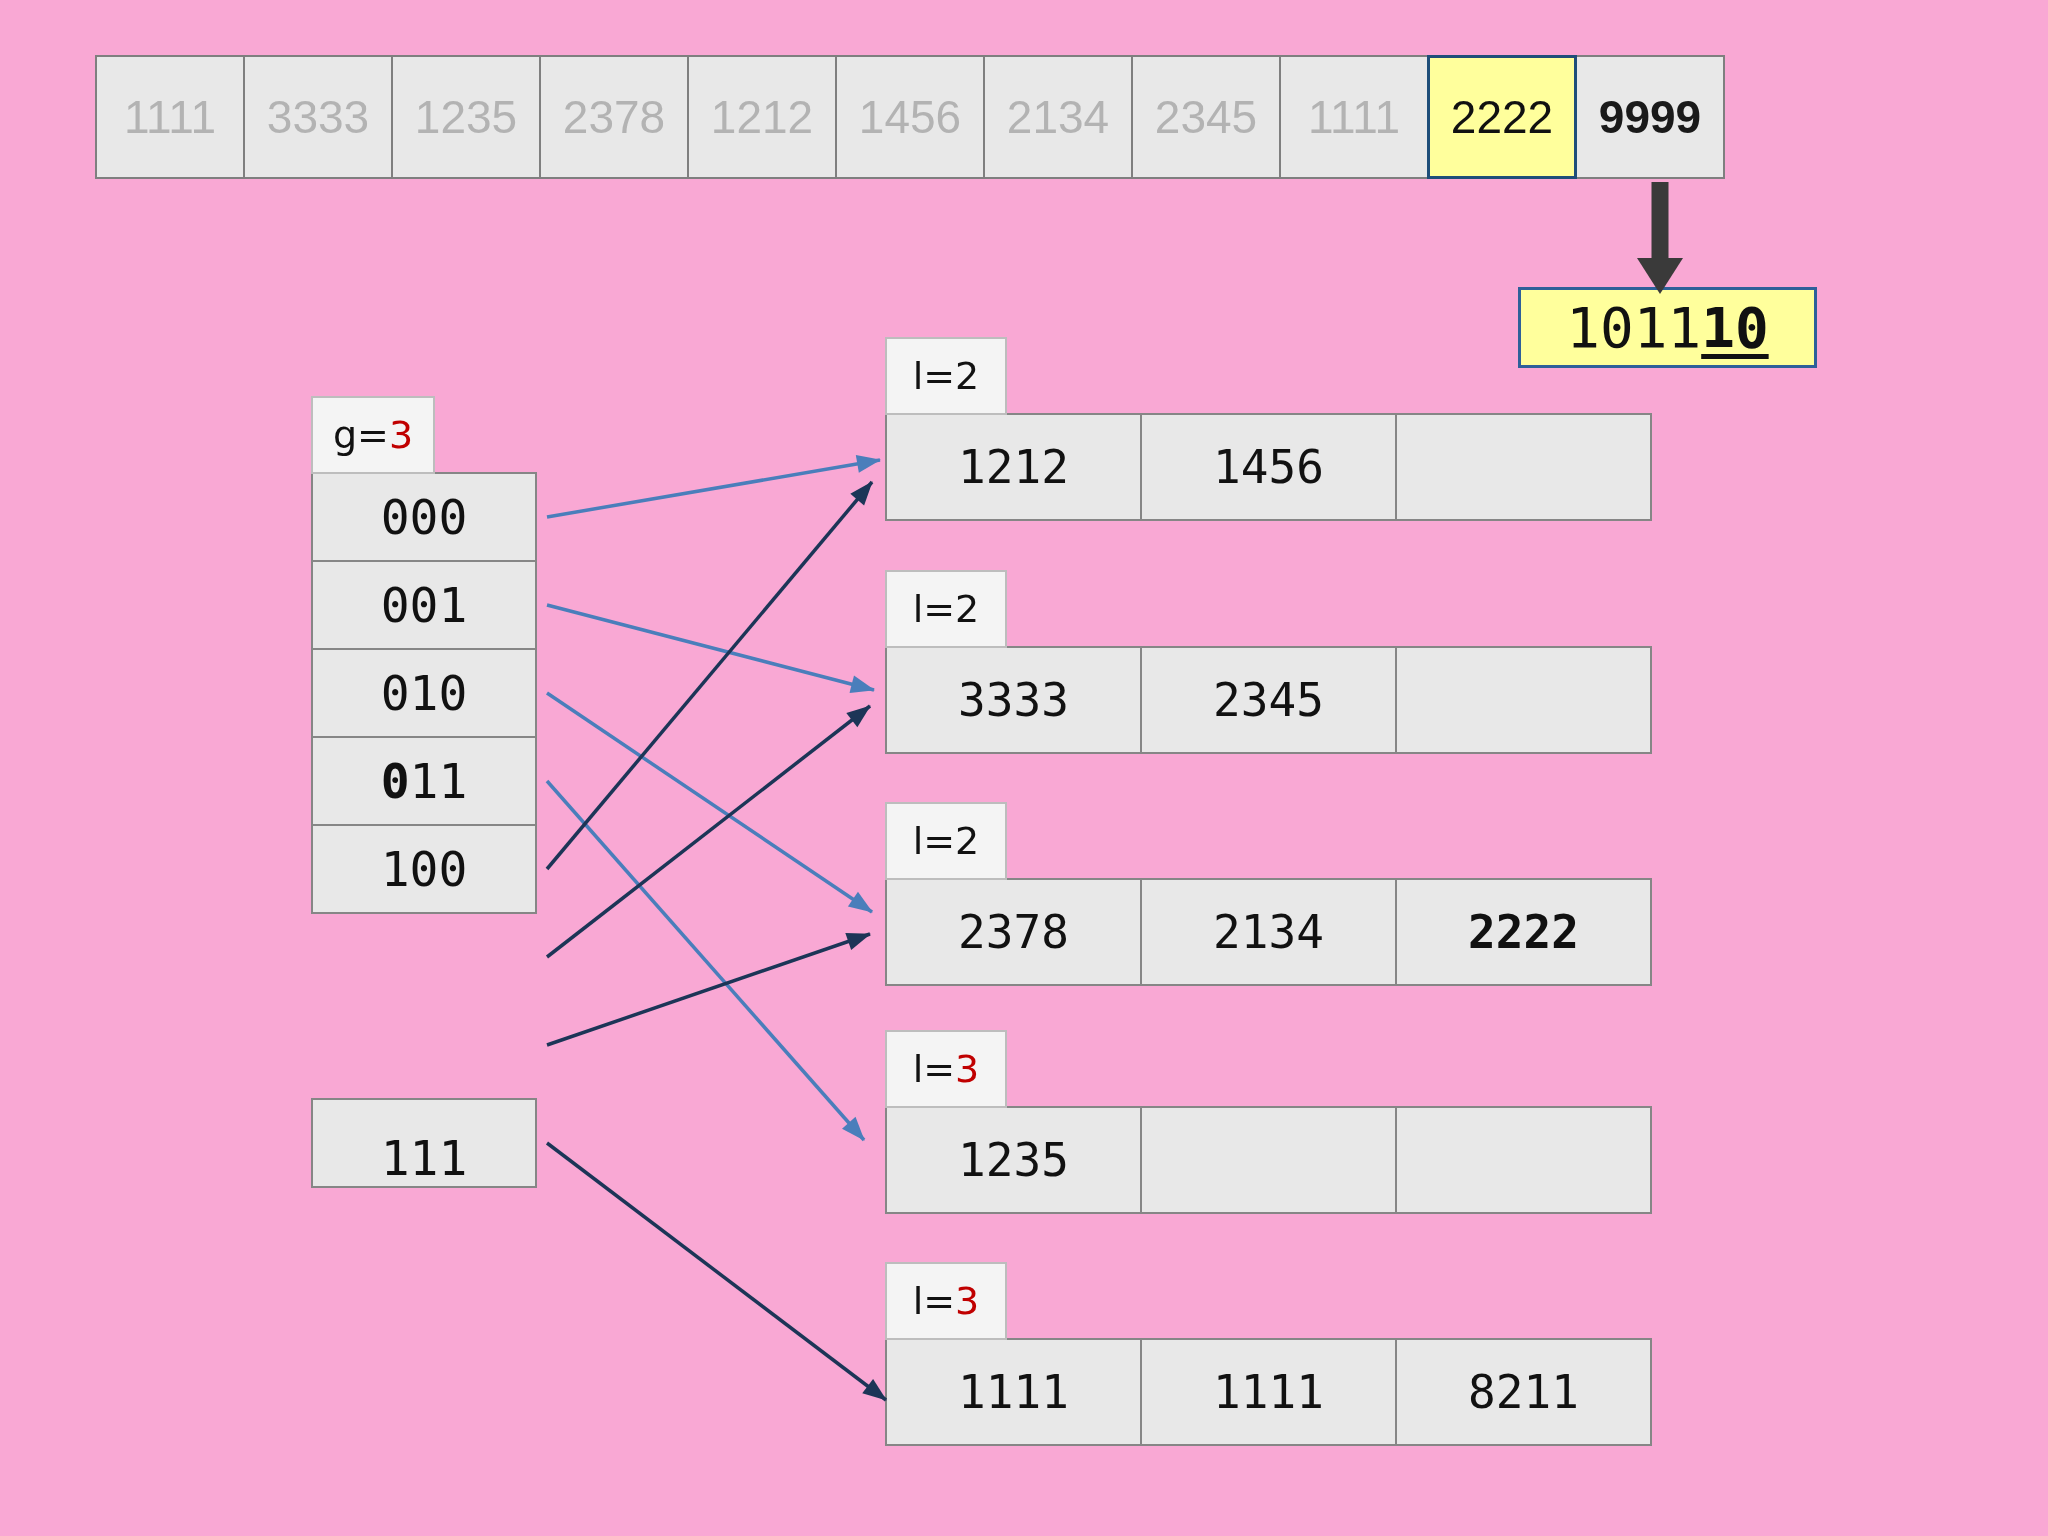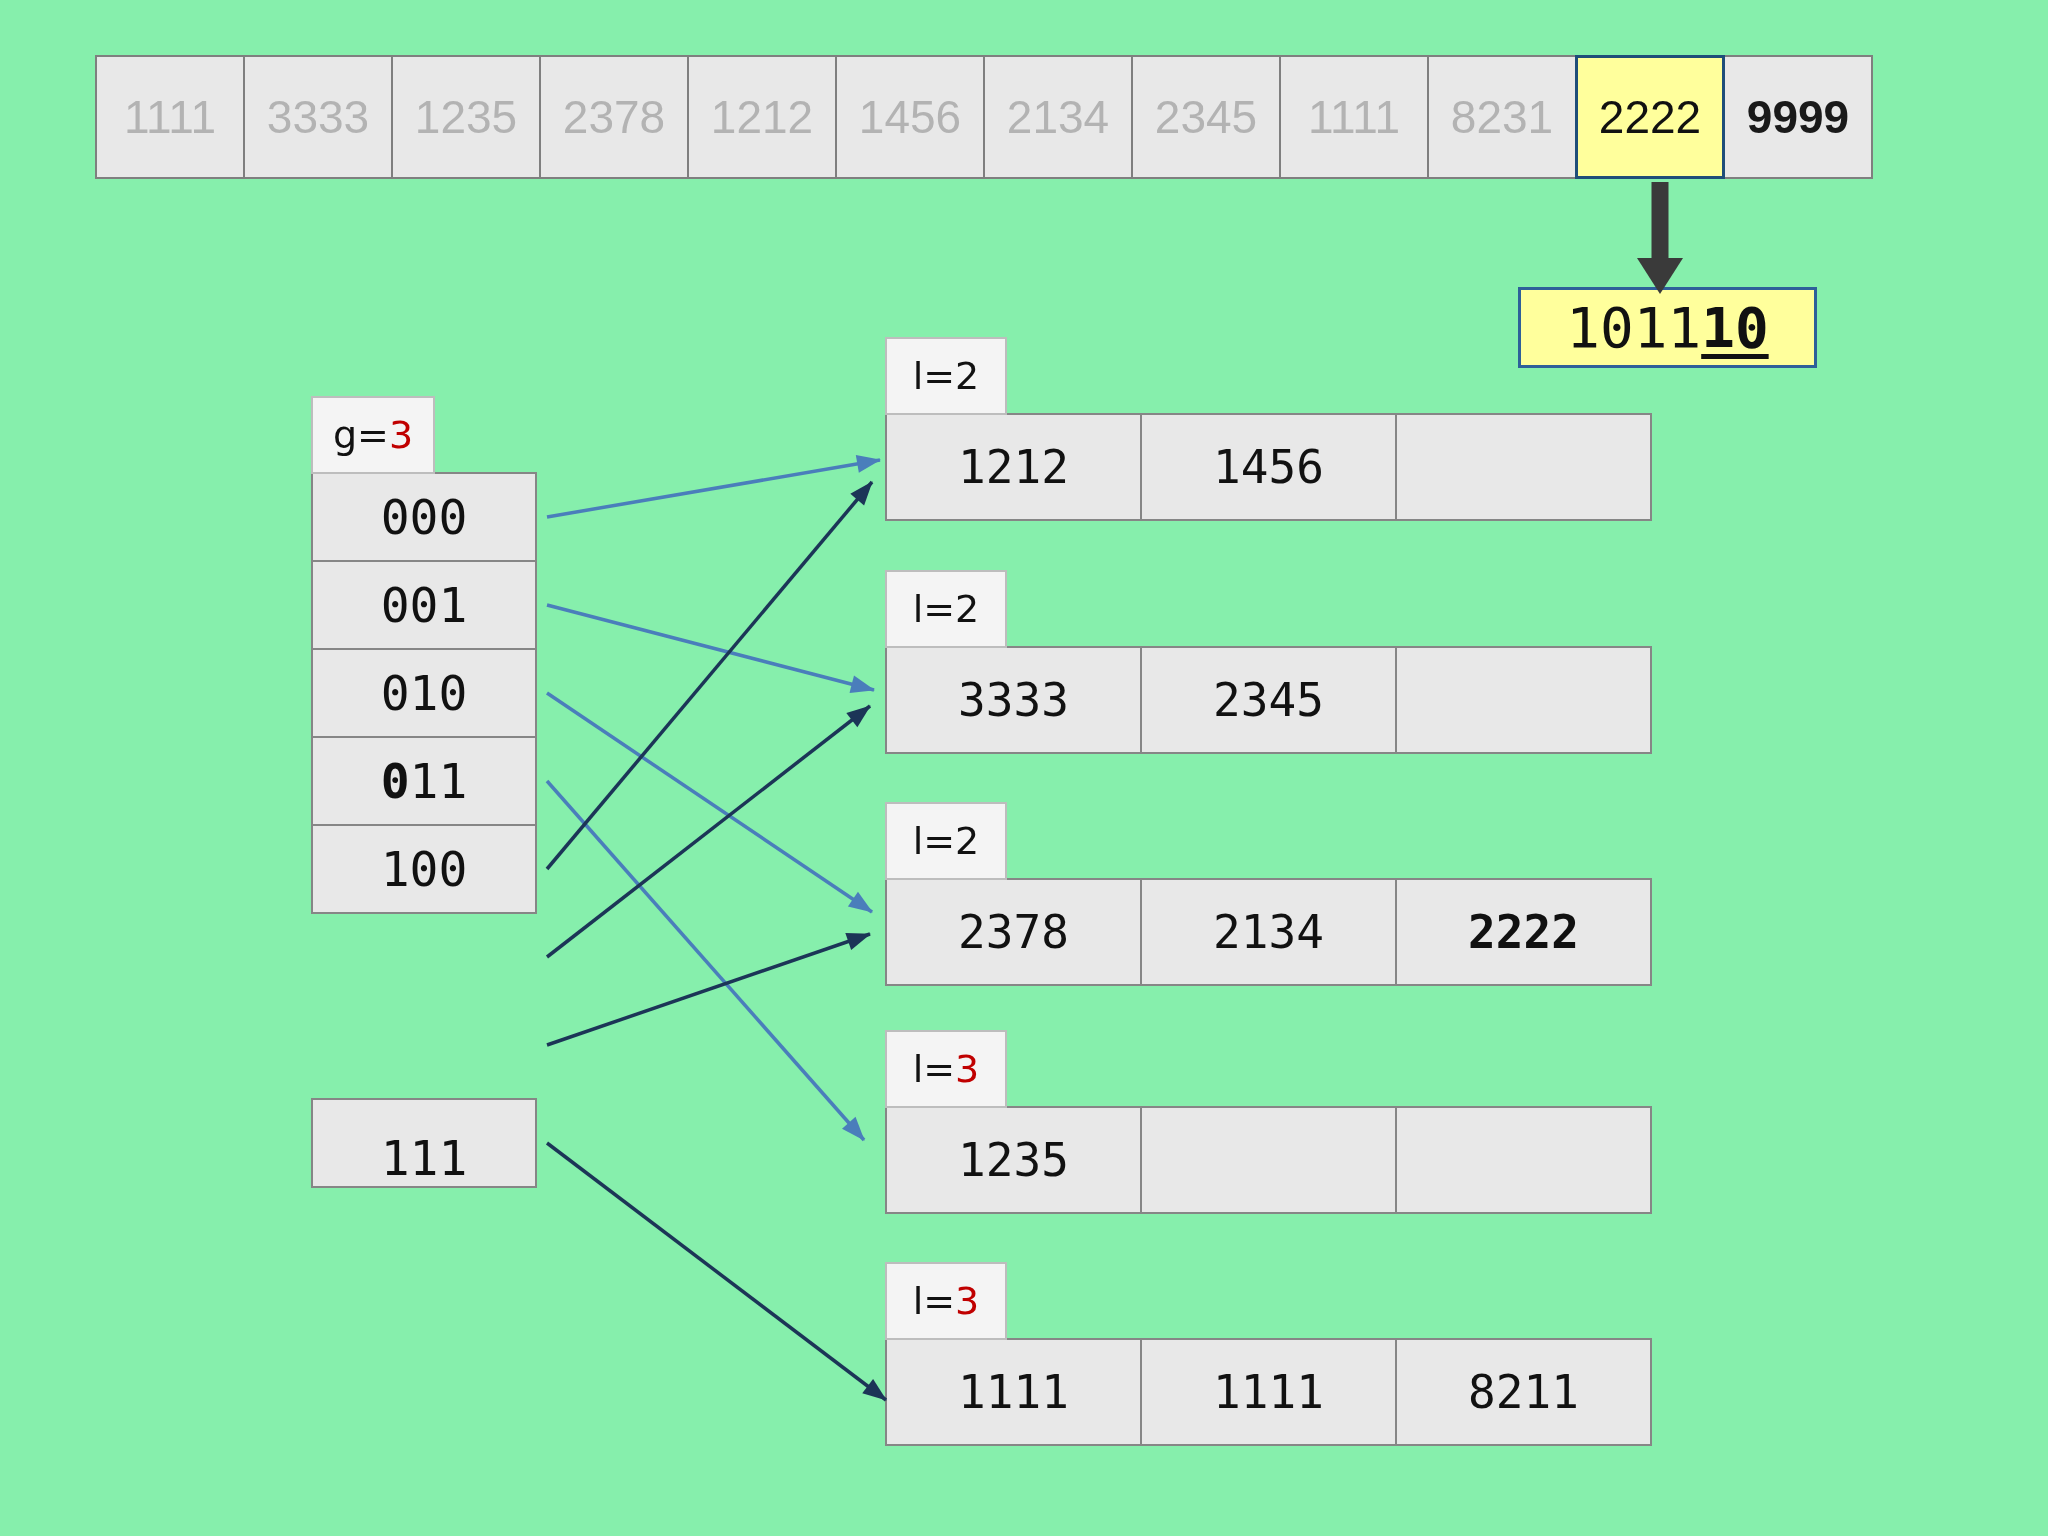--- a/index.html
+++ b/index.html
@@ -1,17 +1,17 @@
 <!DOCTYPE html>
 <html><head>
 <meta charset="utf-8">
 <style>
   html,body { margin:0; padding:0; background:#ffffff; }
   .canvas {
-    position:relative; width:2048px; height:1536px; background:#86efac;
+    position:relative; width:2048px; height:1536px; background:#f9a8d4;
     overflow:hidden; font-family:"Liberation Sans", sans-serif;
   }
   
   .toprow { position:absolute; left:95px; top:55px; display:flex; }
   .acell {
     width:150px; height:124px; margin-left:-2px; box-sizing:border-box;
     border:2px solid #7f7f7f; background:#e8e8e8;
     display:flex; align-items:center; justify-content:center;
     font-size:46px; color:#b3b3b3;
   }
@@ -79,21 +79,20 @@
   <div class="toprow">
     <div class="acell">1111</div>
     <div class="acell">3333</div>
     <div class="acell">1235</div>
     <div class="acell">2378</div>
     <div class="acell">1212</div>
     <div class="acell">1456</div>
     <div class="acell">2134</div>
     <div class="acell">2345</div>
     <div class="acell">1111</div>
-    <div class="acell">8231</div>
     <div class="acell highlight">2222</div>
     <div class="acell normal">9999</div>
   </div>
 
   <div class="hashbox">
     <span>1011</span>
       <span class="hl">10</span>
   </div>
 
   <div class="glabel">

